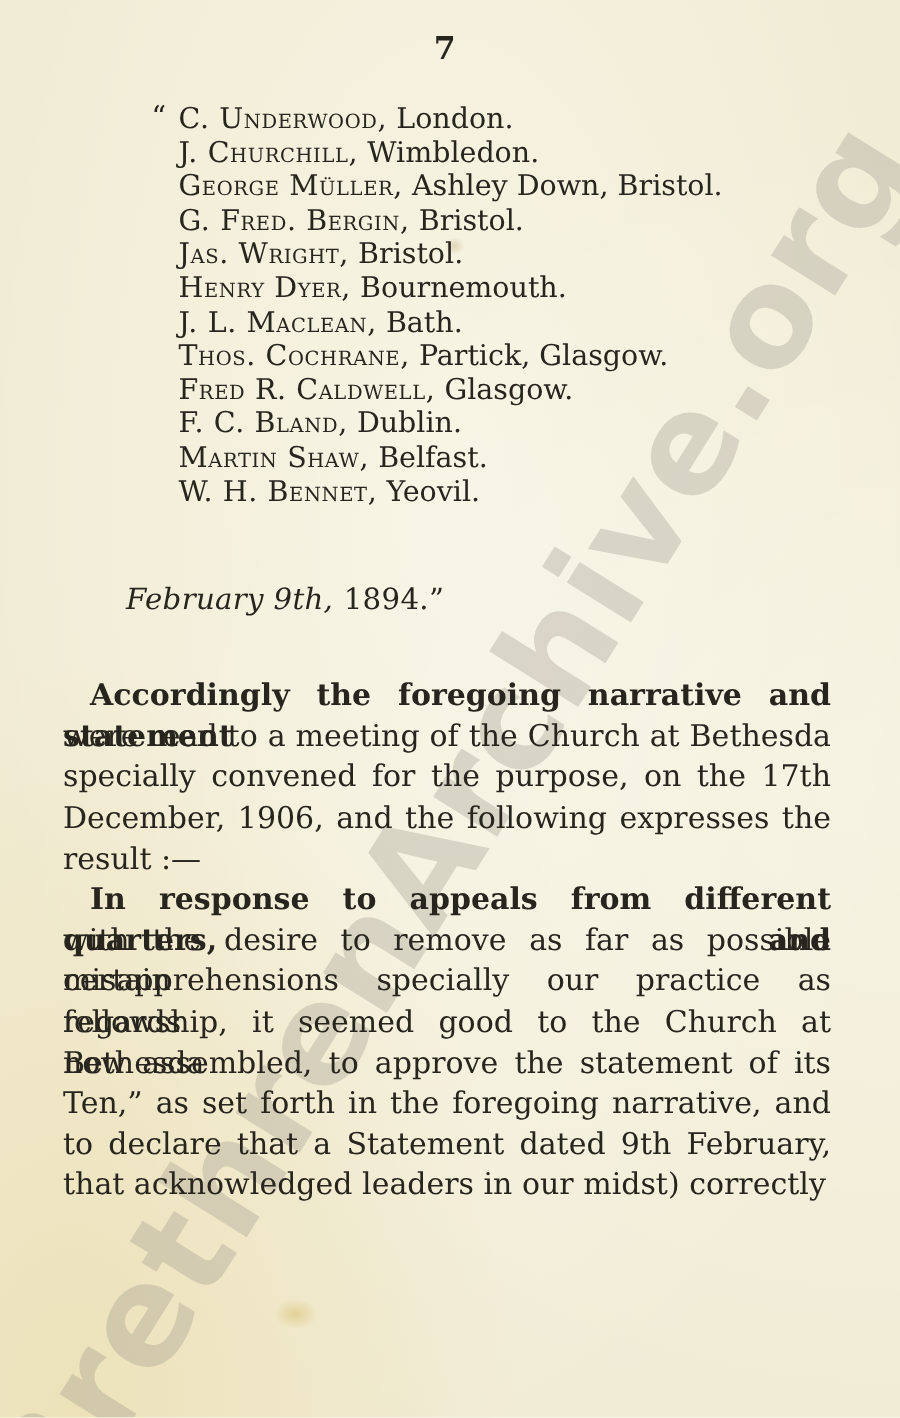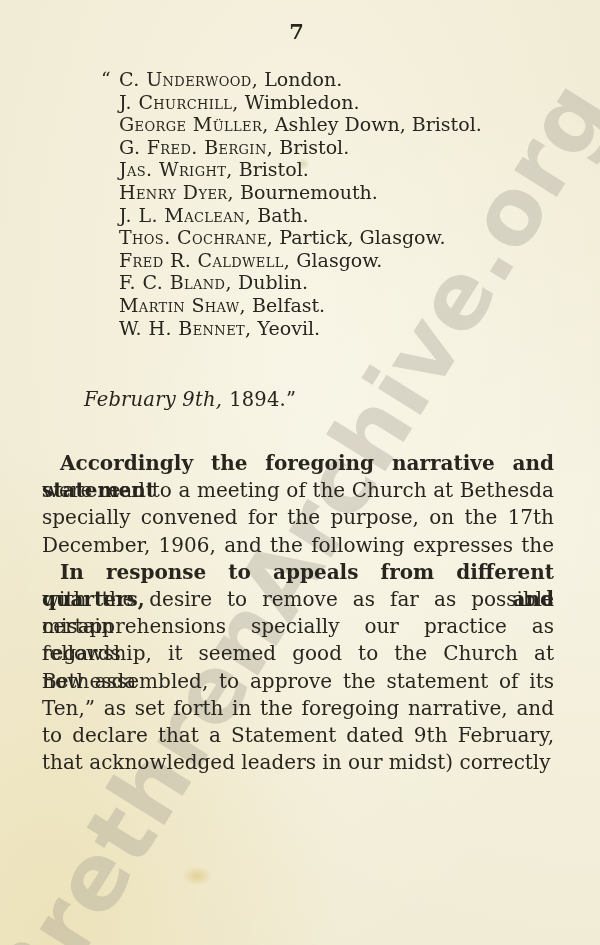--- a/index.html
+++ b/index.html
@@ -86,20 +86,21 @@
 
     <div class="date-line">
       <span class="it">February 9th,</span><span>1894.”</span>
     </div>
 
     <div class="bodytext" id="paragraphs">
         <div class="line j indent">Accordingly the foregoing narrative and statement</div>
         <div class="line j">were read to a meeting of the Church at Bethesda</div>
         <div class="line j">specially convened for the purpose, on the 17th</div>
         <div class="line j">December, 1906, and the following expresses the</div>
+        <div class="line">result :—</div>
         <div class="line j indent">In response to appeals from different quarters, and</div>
         <div class="line j">with the desire to remove as far as possible certain</div>
         <div class="line j">misapprehensions specially our practice as regards</div>
         <div class="line j">fellowship, it seemed good to the Church at Bethesda</div>
         <div class="line j">now assembled, to approve the statement of its</div>
         <div class="line j">Ten,” as set forth in the foregoing narrative, and</div>
         <div class="line j">to declare that a Statement dated 9th February,</div>
         <div class="line">that acknowledged leaders in our midst) correctly</div>
       </div>
 

